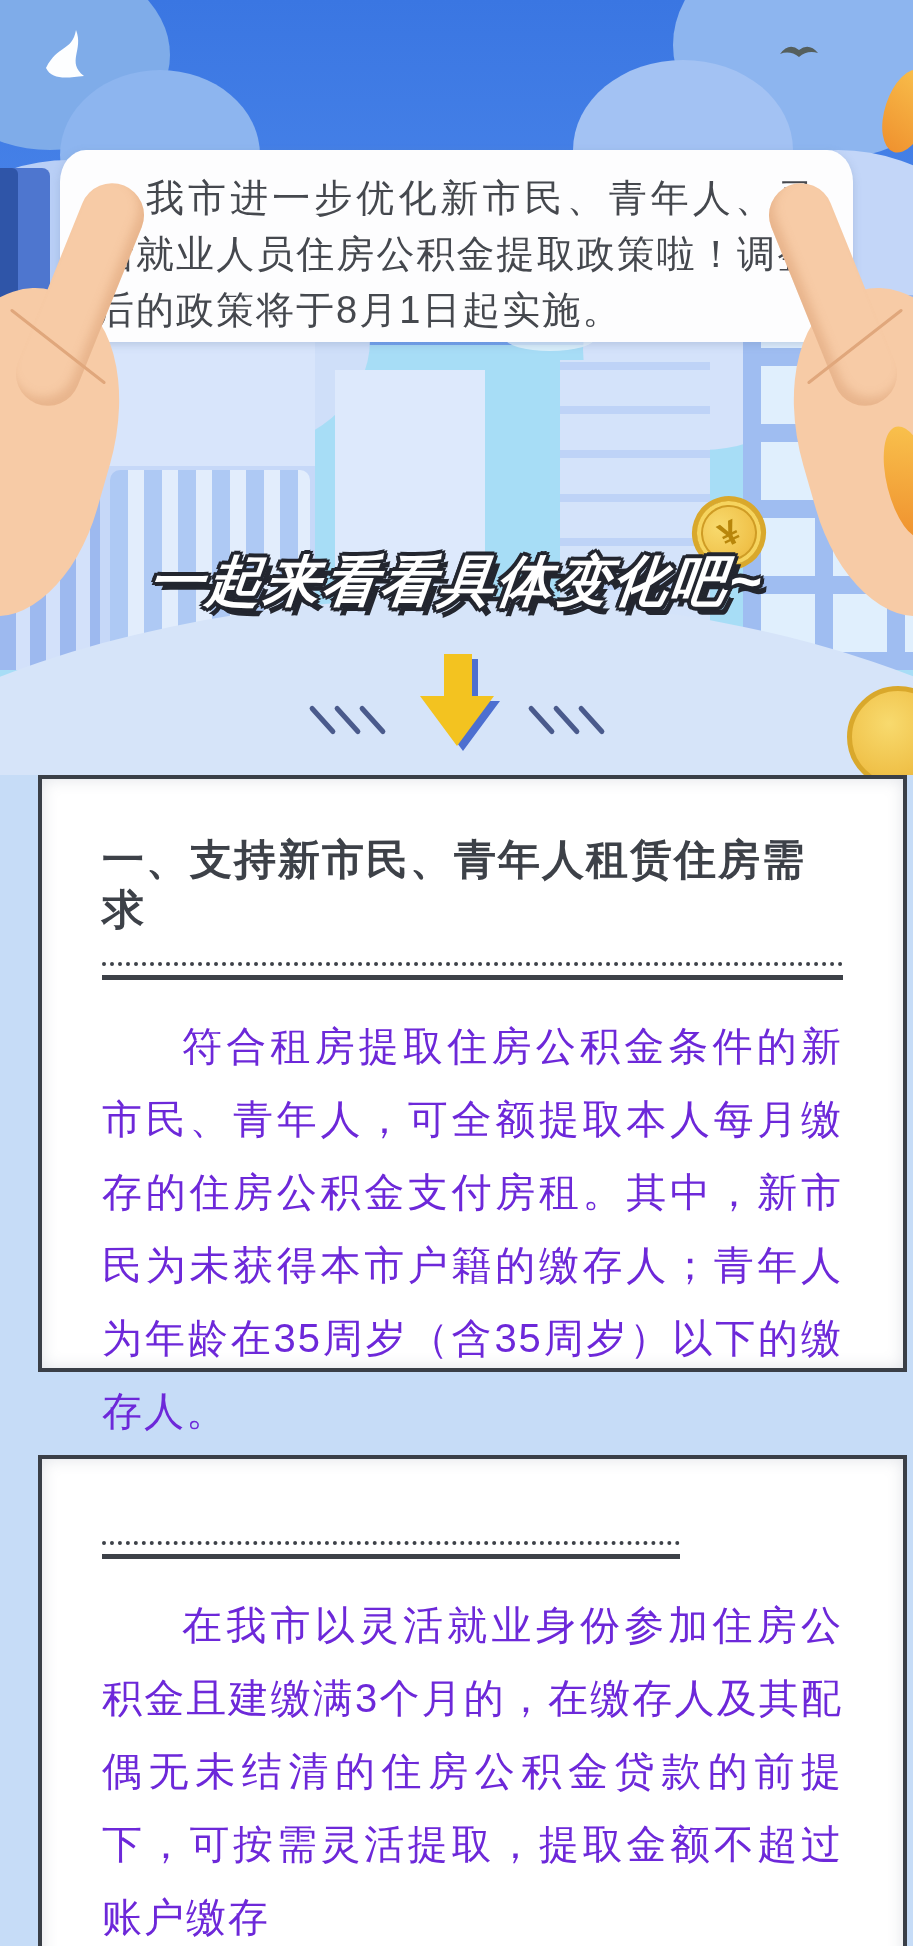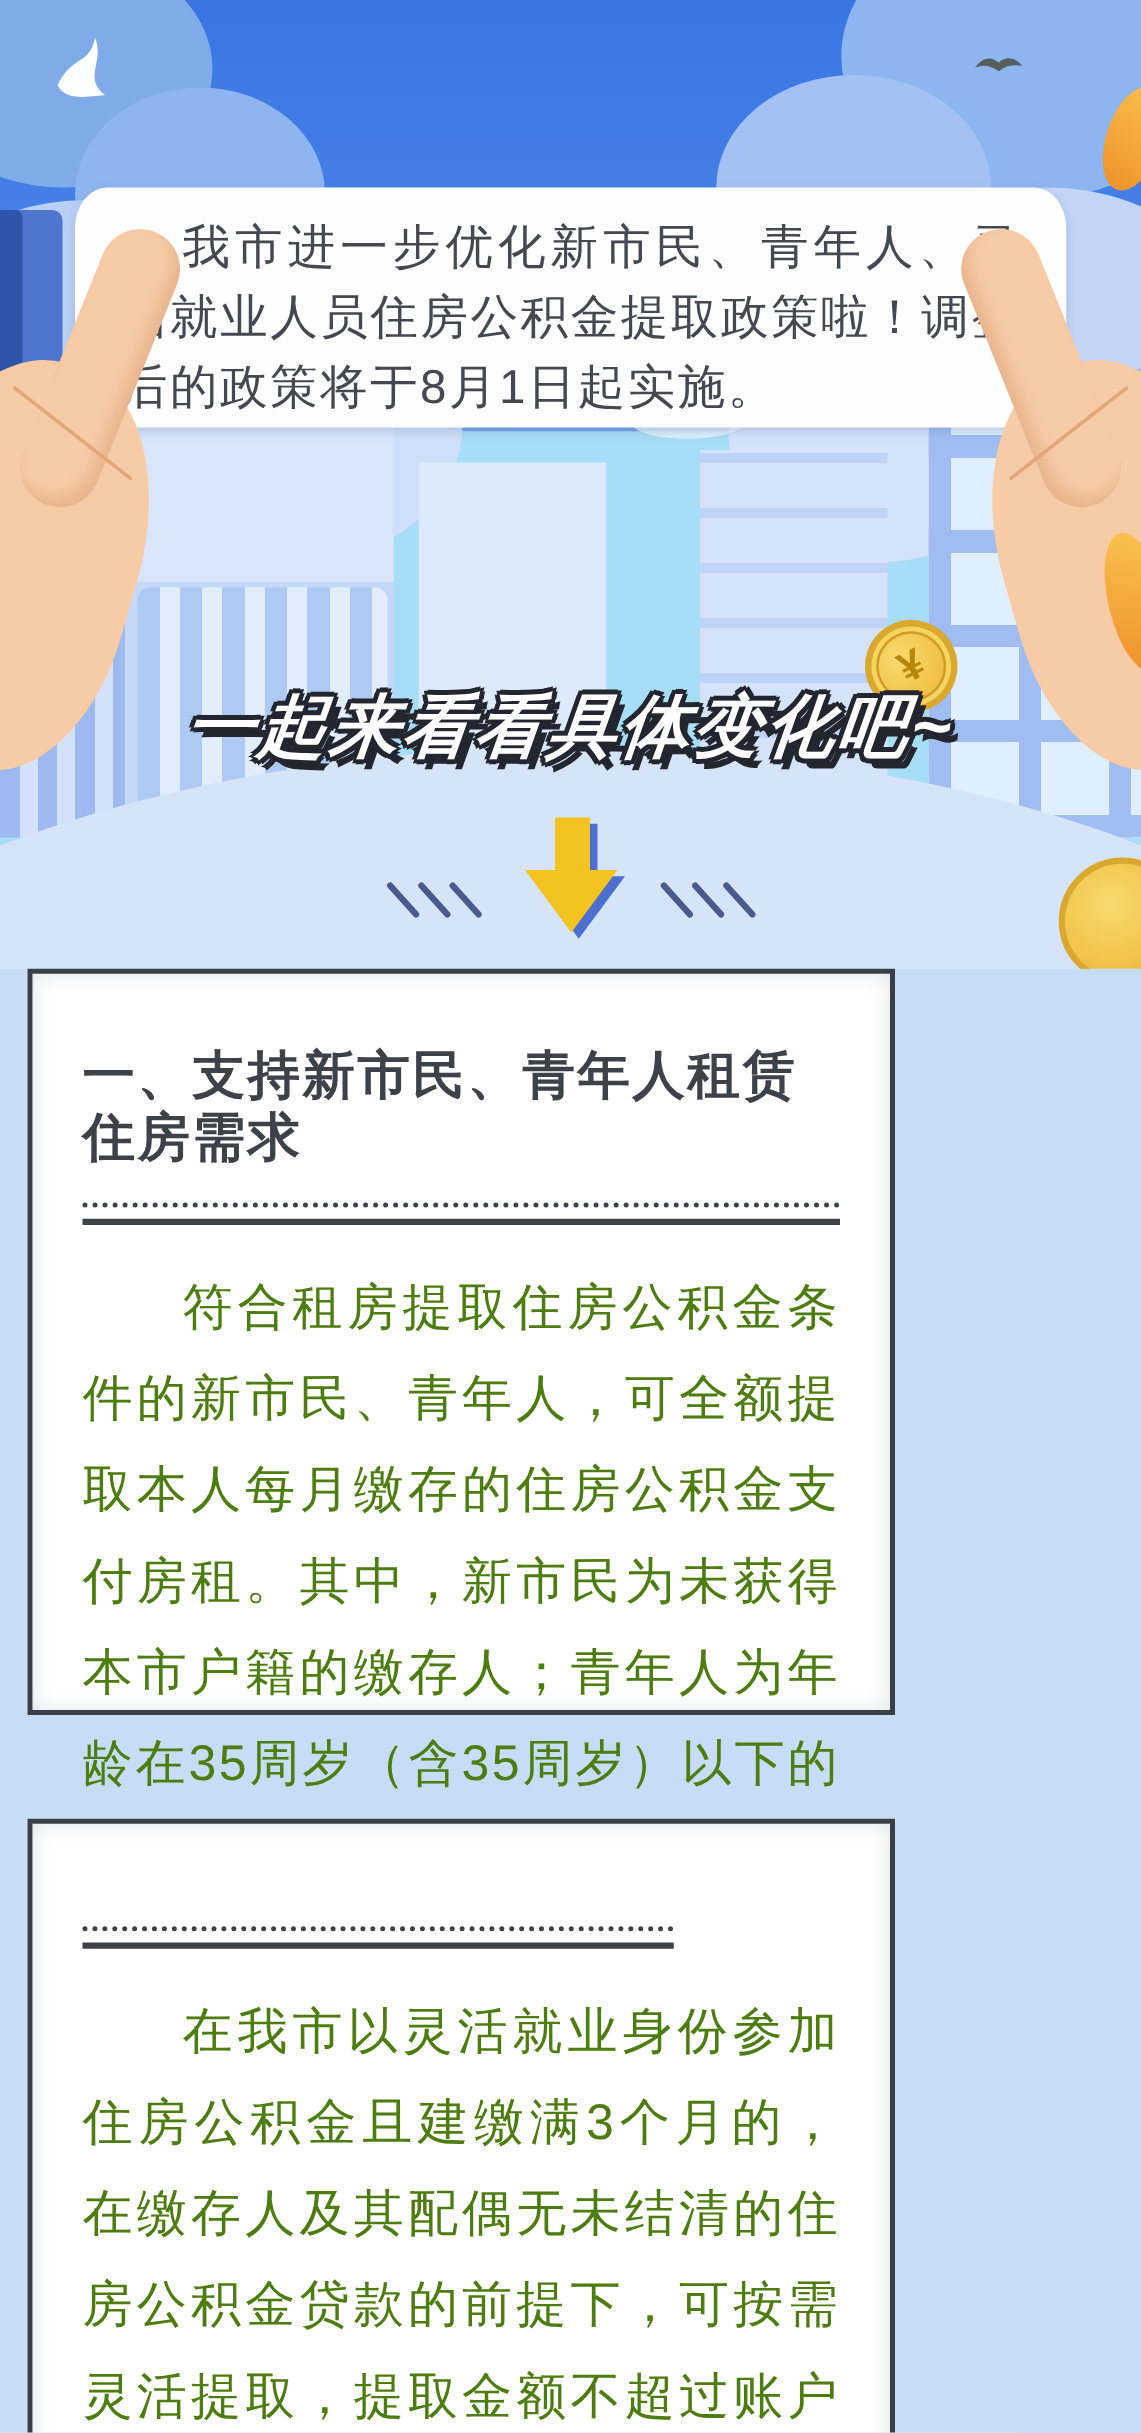--- a/index.html
+++ b/index.html
@@ -69,28 +69,28 @@
       font-size:55px;font-weight:900;font-style:italic;letter-spacing:3px;color:#ffffff;transform:skewX(-6deg);
       text-shadow:-3px -3px 0 #23262f,3px -3px 0 #23262f,-3px 3px 0 #23262f,3px 3px 0 #23262f,
                   0 -4px 0 #23262f,0 4px 0 #23262f,-4px 0 0 #23262f,4px 0 0 #23262f,7px 8px 0 #23262f;}
   
   .arrow-row{position:absolute;top:648px;left:0;width:913px;height:110px;z-index:7;
              display:flex;align-items:center;justify-content:center;}
   .speed{display:flex;margin:34px 26px 0;}
   .speed span{display:inline-block;width:5px;height:36px;background:#4a5a8c;border-radius:3px;
               transform:rotate(-42deg);margin:0 10px;}
   
-  .card{position:absolute;left:22px;width:694px;background:#ffffff;border:4px solid #3a3f47;box-sizing:border-box;
-        padding:56px 40px 40px;box-shadow:inset 0 0 16px rgba(90,100,125,.18);z-index:8;}
+  .card{position:absolute;left:38px;width:869px;background:#ffffff;border:4px solid #3a3f47;box-sizing:border-box;
+        padding:56px 60px 40px;box-shadow:inset 0 0 16px rgba(90,100,125,.18);z-index:8;}
   .card1{top:775px;height:597px;}
   .card2{top:1455px;height:562px;}
   .card-heading{margin:0;font-size:42px;font-weight:bold;color:#3d4148;letter-spacing:2px;line-height:1.2;}
   .divider{margin-top:26px;height:9px;border-top:4px dotted #3d4148;border-bottom:5px solid #3d4148;}
   .card2 .divider{width:78%;}
-  .card-body{margin:30px 0 0;font-size:40px;color:#4d7c0f;letter-spacing:2px;line-height:73px;
+  .card-body{margin:30px 0 0;font-size:40px;color:#6d28d9;letter-spacing:2px;line-height:73px;
              text-indent:80px;text-align:justify;}
 </style>
 </head>
 <body>
 
 <div class="hero">
   <div class="sky"></div>
   <div class="cloud cl1"></div>
   <div class="cloud cl2"></div>
   <div class="cloud cl3"></div>

